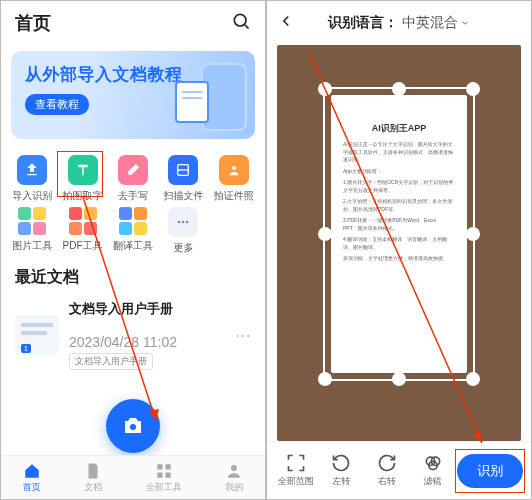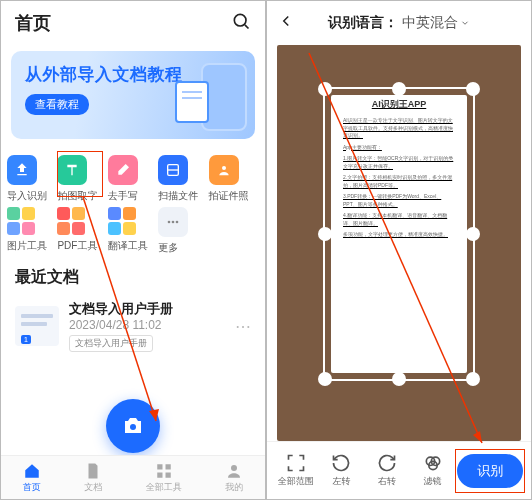--- a/index.html
+++ b/index.html
@@ -14,21 +14,21 @@
 
   .banner { margin: 6px 10px; height: 88px; background: linear-gradient(100deg,#d7e9ff 30%,#9fc7ff 100%); border-radius: 10px; padding: 12px 14px; position: relative; overflow: hidden; }
   .banner-title { font-size: 17px; font-weight: 700; color: #1c6bff; letter-spacing: .5px; }
   .banner-btn { margin-top: 8px; display: inline-block; background: #1c6bff; color: #fff; font-size: 11px; border-radius: 10px; padding: 3px 10px; }
   .banner-phone { position:absolute; right:8px; top:12px; width:46px; height:68px; background:#9ec6ff; border-radius:8px; border:2px solid #c1dbff; }
   .banner-doc { position:absolute; right:46px; top:30px; width:34px; height:42px; background:#fff; border:2px solid #4e95ff; border-radius:4px; }
   .banner-doc::before,.banner-doc::after { content:""; position:absolute; left:5px; right:5px; height:2px; background:#a9c9ff; }
   .banner-doc::before { top:8px; } .banner-doc::after { top:14px; }
 
   .grid { display: grid; grid-template-columns: repeat(5,1fr); gap: 4px 0; padding: 10px 6px 2px; }
-  .gitem { display:flex; flex-direction:column; align-items:flex-start; gap:4px; }
+  .gitem { display:flex; flex-direction:column; align-items:center; gap:4px; }
   .gicon { width:30px; height:30px; border-radius:7px; display:flex; align-items:center; justify-content:center; position:relative; }
   .glabel { font-size: 10px; color:#555; }
   .i-blue { background:#3586ff; }
   .i-teal { background:#26c99a; }
   .i-pink { background:#ff7b9c; }
   .i-bluer { background:#2d73ff; }
   .i-orange { background:#ff9a3c; }
   .multi { display:grid; grid-template-columns:1fr 1fr; gap:2px; width:28px; height:28px; }
   .multi span { border-radius:3px; }
   .gicon svg { width:16px; height:16px; }
@@ -38,21 +38,21 @@
 
   .recent-head { padding: 10px 14px 6px; font-size:16px; font-weight:700; color:#222; }
   .doc-item { display:flex; align-items:center; gap:10px; padding:6px 14px; }
   .doc-thumb { width:44px; height:40px; background:#f3f6fb; border-radius:4px; position:relative; }
   .doc-thumb::before,.doc-thumb::after { content:""; position:absolute; left:6px; right:6px; height:4px; background:#c7d3e8; border-radius:1px; }
   .doc-thumb::before { top:8px; }
   .doc-thumb::after { top:16px; width:60%; }
   .doc-badge { position:absolute; bottom:2px; left:6px; font-size:7px; background:#1c6bff; color:#fff; padding:1px 3px; border-radius:2px; }
   .doc-meta { flex:1; }
   .doc-name { font-size:13px; font-weight:600; color:#222; }
-  .doc-date { font-size:12px; color:#999; margin-top:0; }
+  .doc-date { font-size:14px; color:#999; margin-top:16px; }
   .doc-tag { display:inline-block; font-size:9px; color:#888; border:1px solid #ddd; border-radius:3px; padding:1px 5px; margin-top:3px; }
   .doc-more { color:#bbb; font-size:16px; }
 
   .fab { position:absolute; left:50%; bottom:46px; transform:translateX(-50%); width:54px; height:54px; border-radius:50%; background:#1c6bff; display:flex; align-items:center; justify-content:center; box-shadow:0 4px 14px rgba(28,107,255,.4); }
   .fab svg { width:24px; height:24px; }
 
   .l-bottom { position:absolute; bottom:0; left:0; right:0; height:44px; background:#fafafa; border-top:1px solid #eee; display:flex; justify-content:space-around; align-items:center; }
   .bn-item { display:flex; flex-direction:column; align-items:center; font-size:9px; color:#aaa; gap:1px; }
   .bn-item.active { color:#1c6bff; }
   .bn-item svg { width:18px; height:18px; }
@@ -68,21 +68,21 @@
 
   .cam-view { position:absolute; top:44px; left:10px; right:10px; bottom:58px; background:#7a5a42; border-radius:2px; overflow:hidden; }
   .crop { position:absolute; top:42px; left:46px; right:46px; bottom:60px; border:2px solid #fff; }
   .handle { width:14px; height:14px; border-radius:50%; background:#fff; position:absolute; }
   .h-tl { top:-7px; left:-7px; } .h-tr { top:-7px; right:-7px; }
   .h-bl { bottom:-7px; left:-7px; } .h-br { bottom:-7px; right:-7px; }
   .h-tm { top:-7px; left:50%; margin-left:-7px; }
   .h-bm { bottom:-7px; left:50%; margin-left:-7px; }
   .h-ml { top:50%; left:-7px; margin-top:-7px; }
   .h-mr { top:50%; right:-7px; margin-top:-7px; }
-  .paper { position:absolute; inset:6px; background:#fff; border-radius:2px; padding:3px 12px; overflow:hidden;text-decoration:underline; }
+  .paper { position:absolute; inset:6px; background:#fff; border-radius:2px; padding:27px 12px; overflow:hidden; }
   .paper-title { font-size:9px; font-weight:700; text-align:center; color:#333; }
   .paper-body { margin-top:6px; }
   .paper-body p { font-size:5px; color:#666; line-height:1.5; margin-bottom:4px; }
 
   .r-bottom { position:absolute; bottom:0; left:0; right:0; height:58px; display:flex; align-items:center; justify-content:space-around; padding:0 6px; background:#fff; border-top:1px solid #f0f0f0; }
   .rb-item { display:flex; flex-direction:column; align-items:center; gap:2px; font-size:9px; color:#666; width:42px; }
   .rb-item svg { width:20px; height:20px; }
   .rb-btn { background:#1c6bff; color:#fff; border-radius:20px; padding:8px 20px; font-size:13px; font-weight:500; }
 </style>
 </head>

